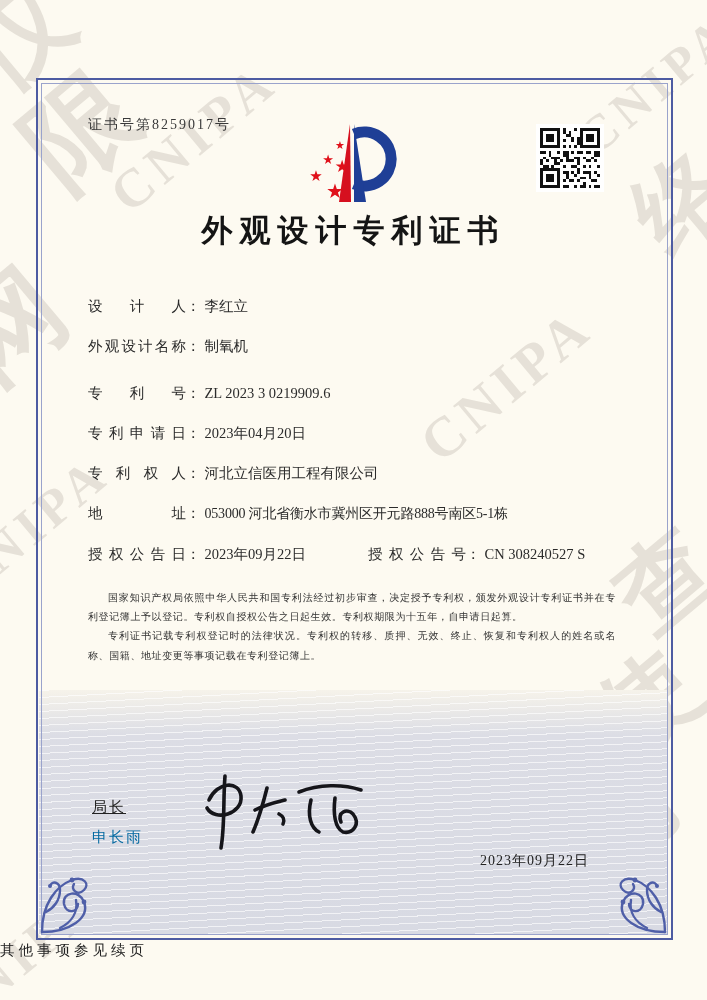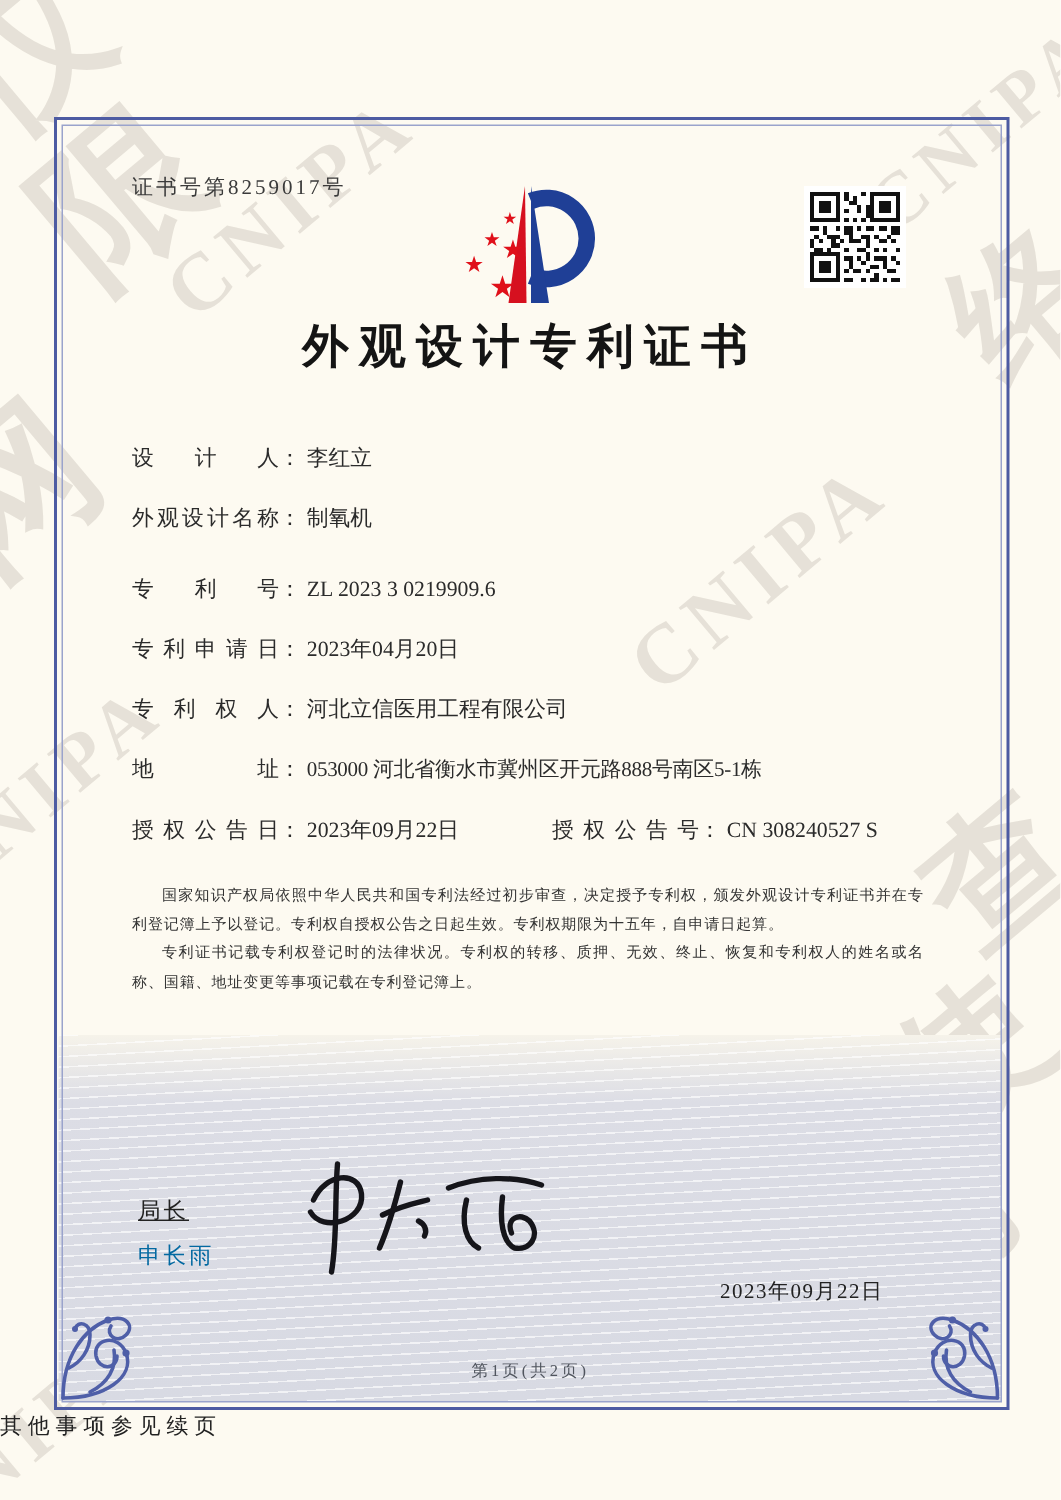--- a/index.html
+++ b/index.html
@@ -219,16 +219,15 @@
         <path d="M72 18 C68 34 64 48 58 62"></path>
         <path d="M60 40 C72 34 82 32 90 30"></path>
         <path d="M84 44 C88 46 90 50 88 54"></path>
         <path d="M104 22 C124 14 148 14 166 20"></path>
         <path d="M116 30 C112 46 116 58 124 62"></path>
         <path d="M140 28 C138 44 140 58 148 62 C158 64 166 54 158 44 C152 38 142 42 146 52"></path>
       </g>
     </svg>
 
     <div class="issue-date">2023年09月22日</div>
-    <div class="page-info">第1页(共2页)</div>
     <div class="footer-note">其他事项参见续页</div>
   </div>
 </div>
 
 </body></html>

